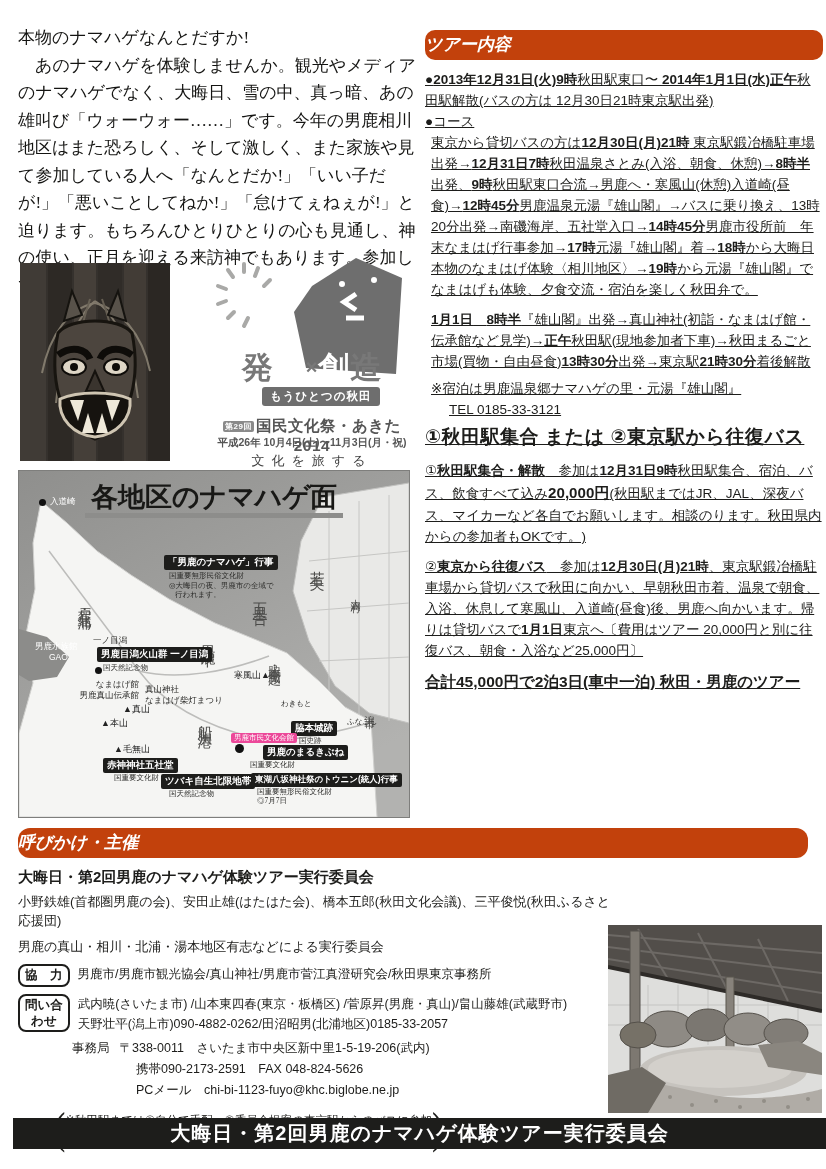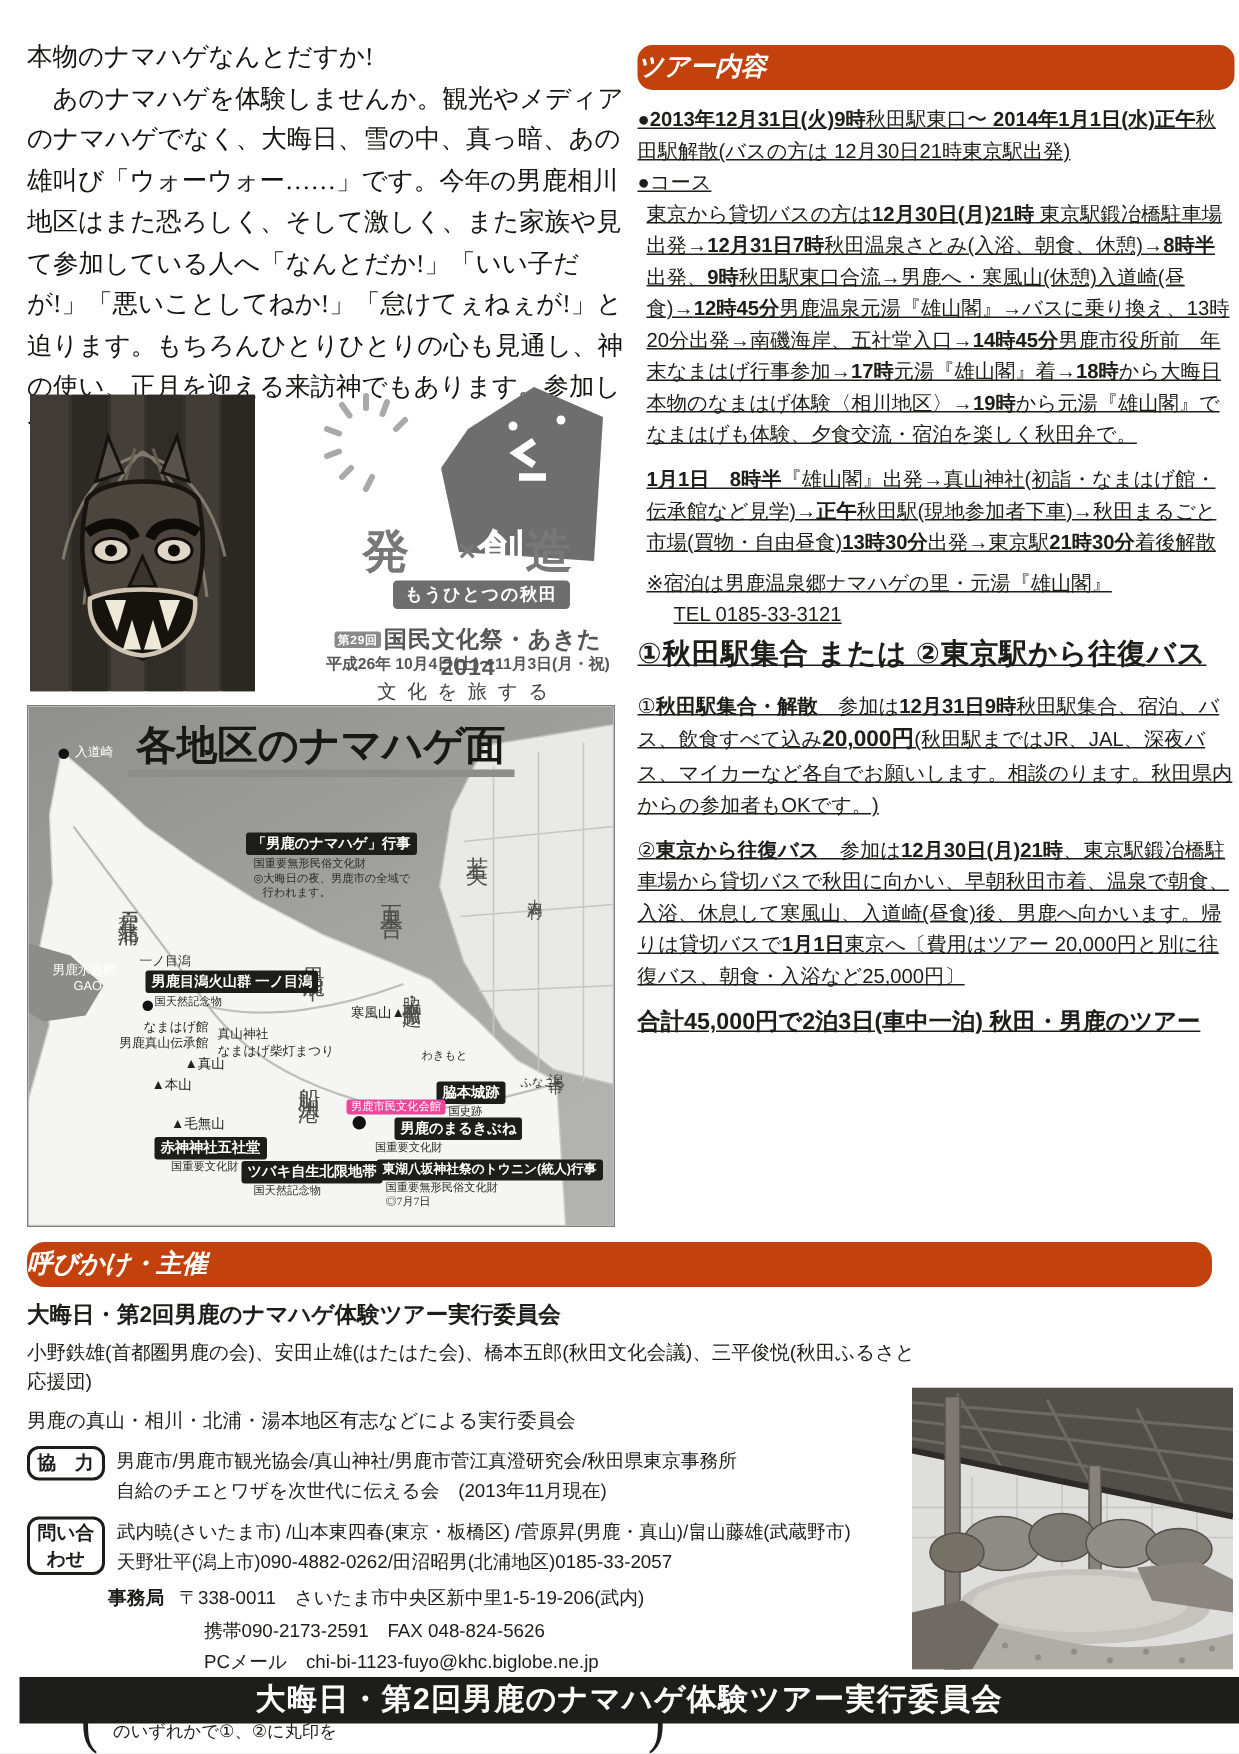--- a/index.html
+++ b/index.html
@@ -56,21 +56,21 @@
   .mtn{position:absolute;font-size:9px;color:#222;}
   
   .orgbar{left:18px;top:828px;width:790px;border-radius:12px;}
   .org{left:18px;top:866px;width:600px;font-size:13px;line-height:1.45;}
   .org .committee{font-weight:bold;font-size:15px;}
   .org .row{display:flex;margin-top:7px;}
   .pill{border:2px solid #1d1d1b;border-radius:8px;font-weight:bold;font-size:12.5px;
         padding:1px 5px;margin-right:8px;white-space:nowrap;align-self:flex-start;text-align:center;line-height:1.3;}
   .org .lines{font-size:12.5px;line-height:1.6;}
   .office{margin-top:4px;padding-left:54px;font-size:12.5px;line-height:1.7;}
-  .office .olabel{font-weight:bold;margin-right:10px;margin-top:28px;}
+  .office .olabel{font-weight:normal;margin-right:10px;margin-top:28px;}
   .office .ind{padding-left:64px;}
   .note{display:flex;align-items:center;margin-top:2px;margin-left:36px;font-size:11.5px;line-height:1.5;}
   .note .paren{font-size:34px;font-weight:200;color:#1d1d1b;font-family:"Liberation Serif",serif;transform:scaleY(1.3);}
   
   .onsen{left:608px;top:925px;width:214px;height:188px;}
   
   .banner{left:13px;top:1118px;width:813px;height:31px;background:#1d1d1b;color:#fff;
           font-weight:bold;font-size:20px;text-align:center;line-height:31px;letter-spacing:1px;}
 </style>
 </head>
@@ -250,21 +250,20 @@
 
   <div class="abs bar orgbar">呼びかけ・主催</div>
   <div class="abs org">
     <div class="committee">大晦日・第2回男鹿のナマハゲ体験ツアー実行委員会</div>
     <div style="margin-top:5px;">小野鉄雄(首都圏男鹿の会)、安田止雄(はたはた会)、橋本五郎(秋田文化会議)、三平俊悦(秋田ふるさと応援団)</div>
     <div style="margin-top:8px;">男鹿の真山・相川・北浦・湯本地区有志などによる実行委員会</div>
     <div class="row">
       <span class="pill">協　力</span>
       <span class="lines">
         <span>男鹿市/男鹿市観光協会/真山神社/男鹿市菅江真澄研究会/秋田県東京事務所</span><br>
-        <span>自給のチエとワザを次世代に伝える会　(2013年11月現在)</span>
       </span>
     </div>
     <div class="row">
       <span class="pill">
         <span>問い合</span><br><span>わせ</span>
       </span>
       <span class="lines">
         <span>武内暁(さいたま市) /山本東四春(東京・板橋区) /菅原昇(男鹿・真山)/畠山藤雄(武蔵野市)</span><br>
         <span>天野壮平(潟上市)090-4882-0262/田沼昭男(北浦地区)0185-33-2057</span>
       </span>

